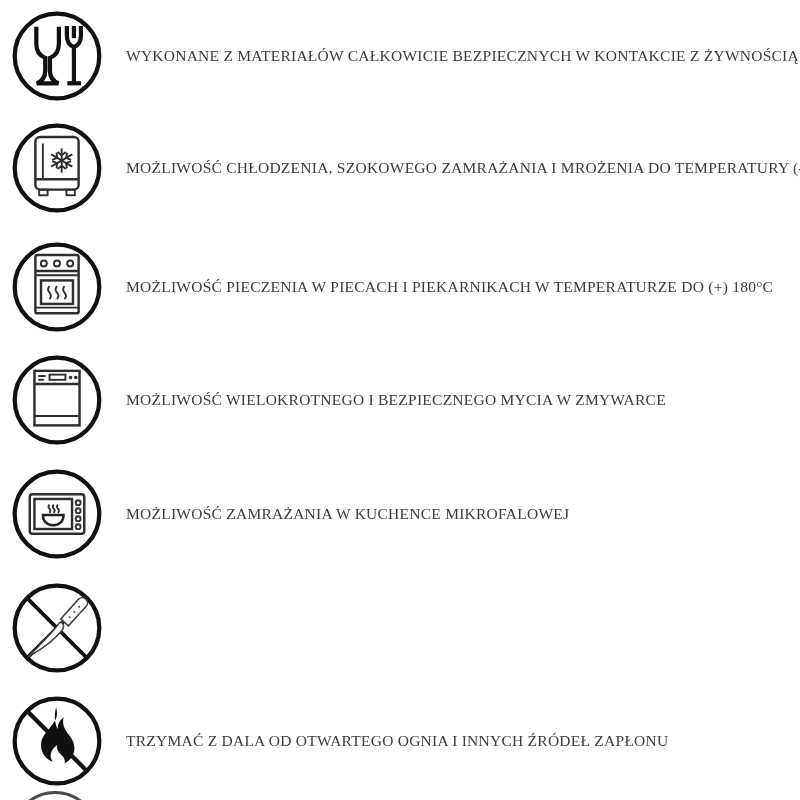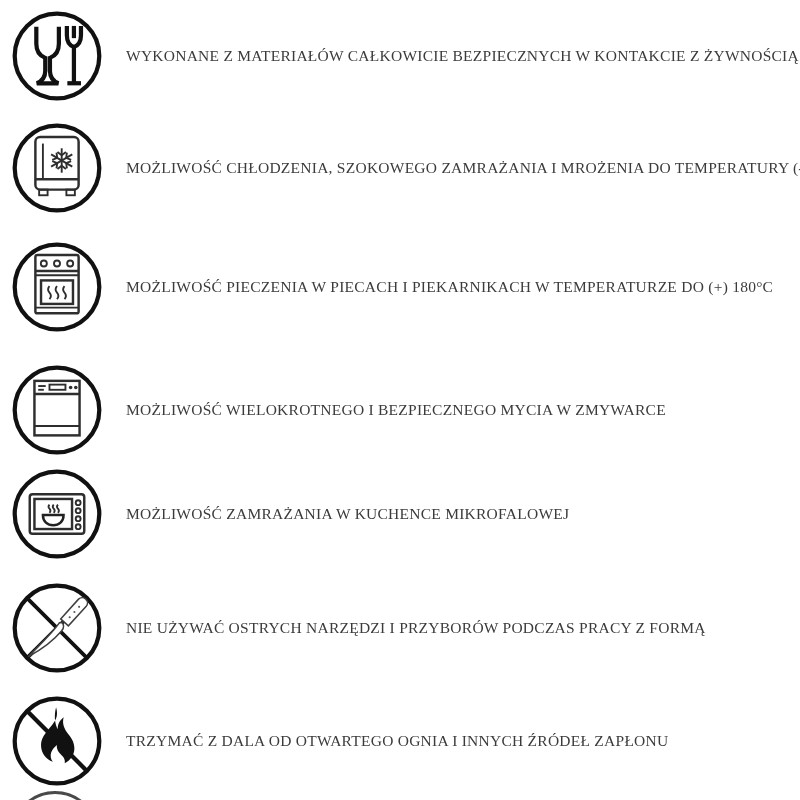--- a/index.html
+++ b/index.html
@@ -6,21 +6,21 @@
   .canvas{
     position:relative;width:800px;height:800px;background:#ffffff;overflow:hidden;
     font-family:"Liberation Serif","DejaVu Serif",serif;
   }
   .row{position:absolute;left:10px;display:flex;align-items:center;gap:22px;height:94px;}
   .icon{width:94px;height:94px;flex:0 0 94px;}
   .label{
     font-size:15.5px;letter-spacing:0.25px;color:#3b3b3b;white-space:nowrap;
     font-weight:normal;
   }
-  .r1{top:9px;} .r2{top:121px;} .r3{top:240px;} .r4{top:363px;}
+  .r1{top:9px;} .r2{top:121px;} .r3{top:240px;} .r4{top:353px;}
   .r5{top:467px;} .r6{top:581px;} .r7{top:694px;justify-content:center;}
   .partial-circle{
     position:absolute;left:11px;top:791px;width:88px;height:88px;border-radius:50%;
     border:3px solid #4a4a4a;box-sizing:border-box;background:transparent;
   }
   svg .ring{fill:none;stroke:#111111;stroke-width:4.5;}
   svg .thick{fill:none;stroke:#111111;stroke-width:4.5;stroke-linecap:butt;}
   svg .app{fill:none;stroke:#2e2e2e;stroke-width:2.6;}
   svg .thin{fill:none;stroke:#2e2e2e;stroke-width:2;}
 </style>
@@ -126,21 +126,20 @@
       <line x1="19" y1="19" x2="81" y2="81" stroke="#111" stroke-width="4"></line>
       <line x1="19" y1="81" x2="81" y2="19" stroke="#111" stroke-width="4"></line>
       <g>
         <path d="M53.9 40.3 L72.9 19.3 A 5.6 5.6 0 0 1 81.1 26.9 L 62.1 47.7 Z" fill="#ffffff" stroke="#3f3f3f" stroke-width="1.6"></path>
         <path d="M52.5 44.5 C 44.5 56 31 68.5 19.5 80.5 C 33.5 73 47.5 62 55 53 C 58 49.4 57.3 46.4 55.3 44.2 Z" fill="#ffffff" stroke="#3f3f3f" stroke-width="1.6"></path>
         <circle cx="63.5" cy="38.5" r="1.1" fill="#555"></circle>
         <circle cx="68.5" cy="33" r="1.1" fill="#555"></circle>
         <circle cx="73.5" cy="27.5" r="1.1" fill="#555"></circle>
       </g>
     </svg>
-    <div class="label">NIE UŻYWAĆ OSTRYCH NARZĘDZI I PRZYBORÓW PODCZAS PRACY Z FORMĄ</div>
   </div>
 
   <div class="row r7">
     <svg class="icon" viewBox="0 0 100 100">
       <circle class="ring" cx="50" cy="50" r="45" stroke-width="5"></circle>
       <line x1="19" y1="19" x2="81" y2="81" stroke="#111" stroke-width="4.5"></line>
       <path d="M49 14 c 3 10 -1 15 -6 21 c -5.5 6.5 -10 12 -10 19.5 c 0 8.3 5.2 15 12.6 17.6 c -2.3 -3 -3 -6.6 -1.7 -10.2 c 1.1 -3.1 3.5 -5.3 5.8 -7.7 c -0.2 4.8 1.9 7.8 4.7 10.4 c 2.7 2.6 4.6 5.3 3.8 9.2 c 6 -3.1 10.3 -9 10.3 -16 c 0 -7.5 -3.9 -11.7 -7.2 -16.1 c -2.9 -3.9 -6.3 -9.7 -4.2 -17 c -4.2 3.1 -6.5 7.3 -6.3 12.9 c -2.9 -5.8 -4.3 -13.5 -1.8 -23.6 z" fill="#111111"></path>
     </svg>
     <div class="label">TRZYMAĆ Z DALA OD OTWARTEGO OGNIA I INNYCH ŹRÓDEŁ ZAPŁONU</div>
   </div>

